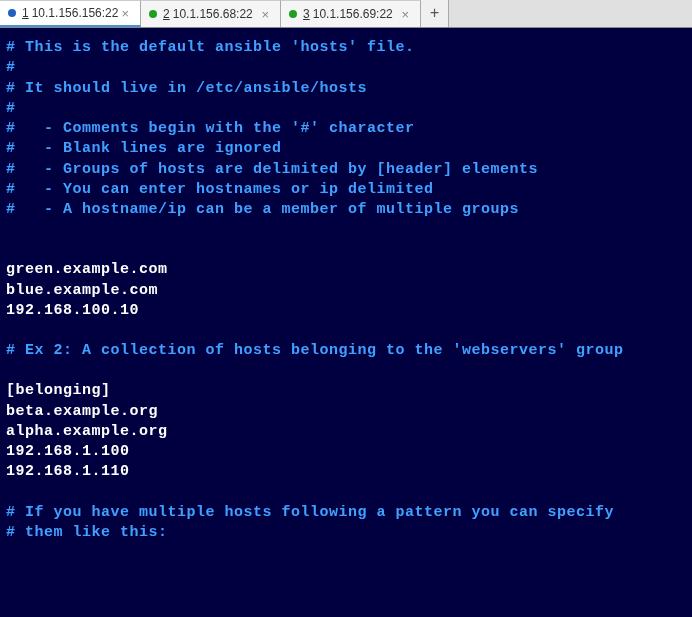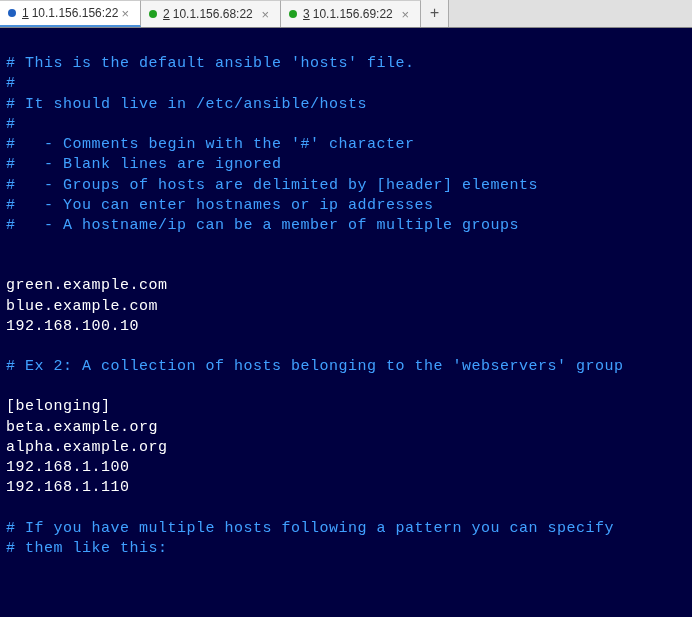--- a/index.html
+++ b/index.html
@@ -68,23 +68,23 @@
       align-items: center;
       justify-content: center;
       width: 28px;
       font-size: 16px;
       color: #555;
       background: #f0f0f0;
       border-right: 1px solid #aaa;
       cursor: pointer;
     }
     .terminal {
-      padding: 26px 6px;
+      padding: 10px 6px;
       line-height: 1.35;
-      font-weight: normal;
+      font-weight: bold;
       letter-spacing: 0.5px;
     }
     .line {
       white-space: pre;
       min-height: 20px;
     }
     .comment {
       color: #40a0ff;
     }
     .text-white {
@@ -121,21 +121,21 @@
   </div>
 
 <div class="terminal" id="terminal">
     <div class="line comment"># This is the default ansible 'hosts' file.</div>
     <div class="line comment">#</div>
     <div class="line comment"># It should live in /etc/ansible/hosts</div>
     <div class="line comment">#</div>
     <div class="line comment">#   - Comments begin with the '#' character</div>
     <div class="line comment">#   - Blank lines are ignored</div>
     <div class="line comment">#   - Groups of hosts are delimited by [header] elements</div>
-    <div class="line comment">#   - You can enter hostnames or ip addresses</div>
+    <div class="line comment">#   - You can enter hostnames or ip delimited</div>
     <div class="line comment">#   - A hostname/ip can be a member of multiple groups</div>
     <div class="line comment"></div>
     <div class="line comment"></div>
     <div class="line text-white">green.example.com</div>
     <div class="line text-white">blue.example.com</div>
     <div class="line text-white">192.168.100.10</div>
     <div class="line comment"></div>
     <div class="line comment"># Ex 2: A collection of hosts belonging to the 'webservers' group</div>
     <div class="line comment"></div>
     <div class="line text-white">[belonging]</div>

